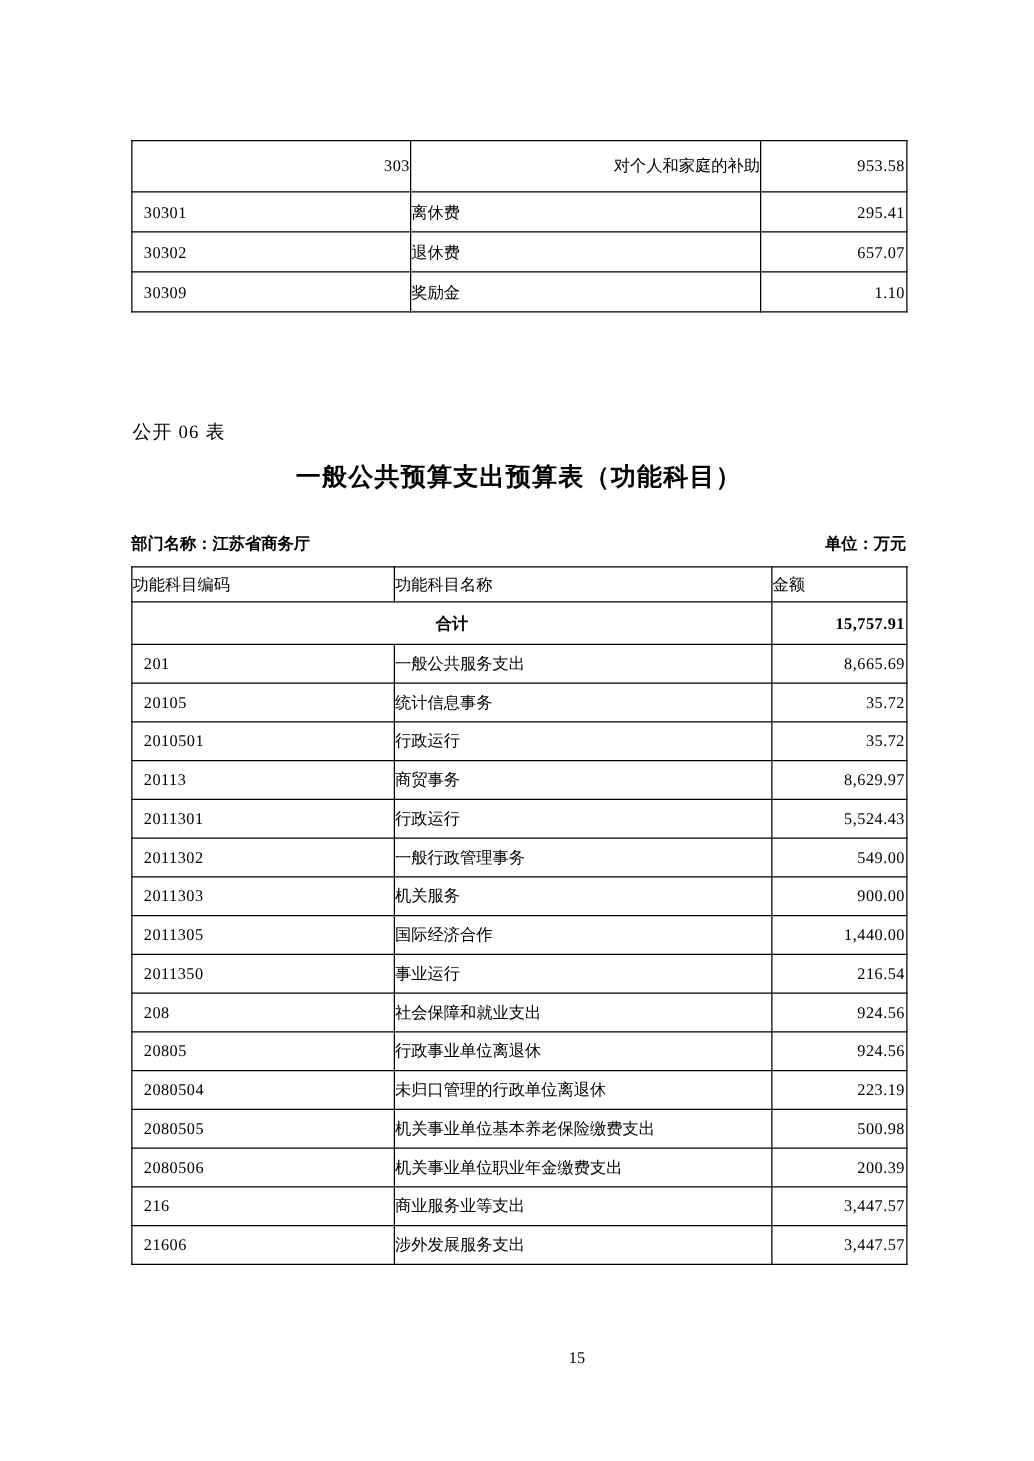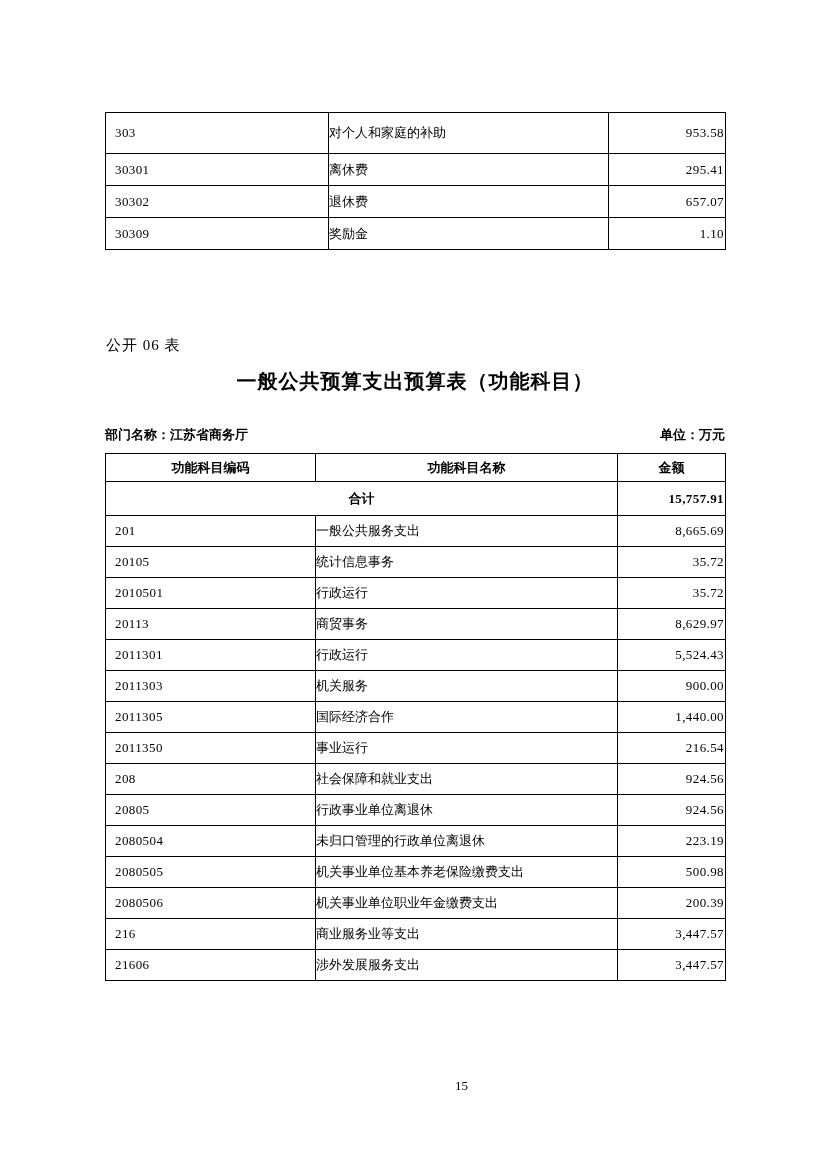--- a/index.html
+++ b/index.html
@@ -21,21 +21,21 @@
     overflow:hidden;
     white-space:nowrap;
   }
   .col-code   { text-align:left;  padding-left:9px;  letter-spacing:0.4px; }
   .col-name   { text-align:left;  }
   .col-amount { text-align:right; padding-right:1px; letter-spacing:0.4px; }
 
   
   .cont-table { position:absolute; left:105px; top:112px; }
   .cont-table tr td { height:32px; }
-  .cont-table tr:first-child td { height:41px; }
+  .cont-table tr:first-child td { height:41px;text-align:right; }
 
   
   .form-label {
     position:absolute; left:106px; top:336px;
     font-size:15px; letter-spacing:1px;
   }
 
   
   .doc-title {
     position:absolute; left:105px; top:368px; width:620px;
@@ -46,21 +46,21 @@
   
   .meta-row {
     position:absolute; left:105px; top:426px; width:620px;
     display:flex; justify-content:space-between; align-items:flex-end;
     font-size:13px; font-weight:bold;
   }
 
   
   .main-table { position:absolute; left:105px; top:453px; }
   .main-table thead th {
-    height:28px; text-align:center; font-weight:bold; font-size:13px;
+    height:28px; text-align:left; font-weight:normal; font-size:13px;
   }
   .main-table .total-row td { height:34px; font-weight:bold; }
   .main-table .total-row .col-merged { text-align:center; }
   .main-table tbody tr td { height:31px; }
 
   
   .page-footer {
     position:absolute; left:0; top:1078px; width:100%;
     text-align:center; font-size:13px;margin-left:48px;
   }
@@ -148,20 +148,25 @@
           <td class="col-code">20113</td>
           <td class="col-name">商贸事务</td>
           <td class="col-amount">8,629.97</td>
         </tr>
         <tr>
           <td class="col-code">2011301</td>
           <td class="col-name">行政运行</td>
           <td class="col-amount">5,524.43</td>
         </tr>
         <tr>
+          <td class="col-code">2011302</td>
+          <td class="col-name">一般行政管理事务</td>
+          <td class="col-amount">549.00</td>
+        </tr>
+        <tr>
           <td class="col-code">2011303</td>
           <td class="col-name">机关服务</td>
           <td class="col-amount">900.00</td>
         </tr>
         <tr>
           <td class="col-code">2011305</td>
           <td class="col-name">国际经济合作</td>
           <td class="col-amount">1,440.00</td>
         </tr>
         <tr>

